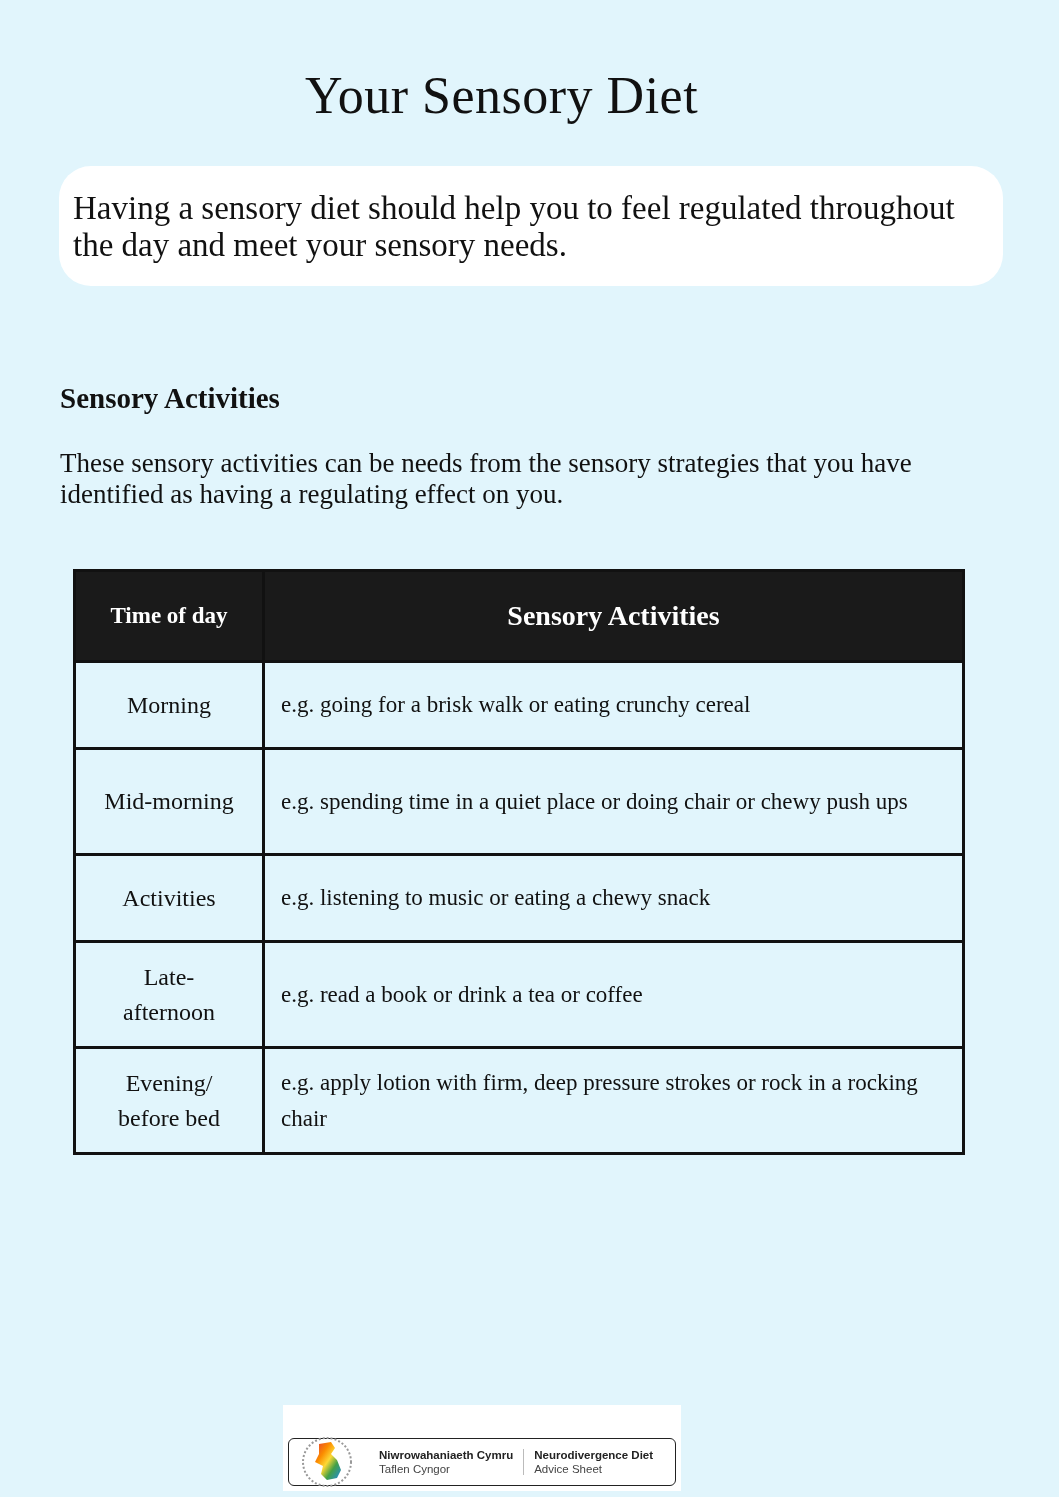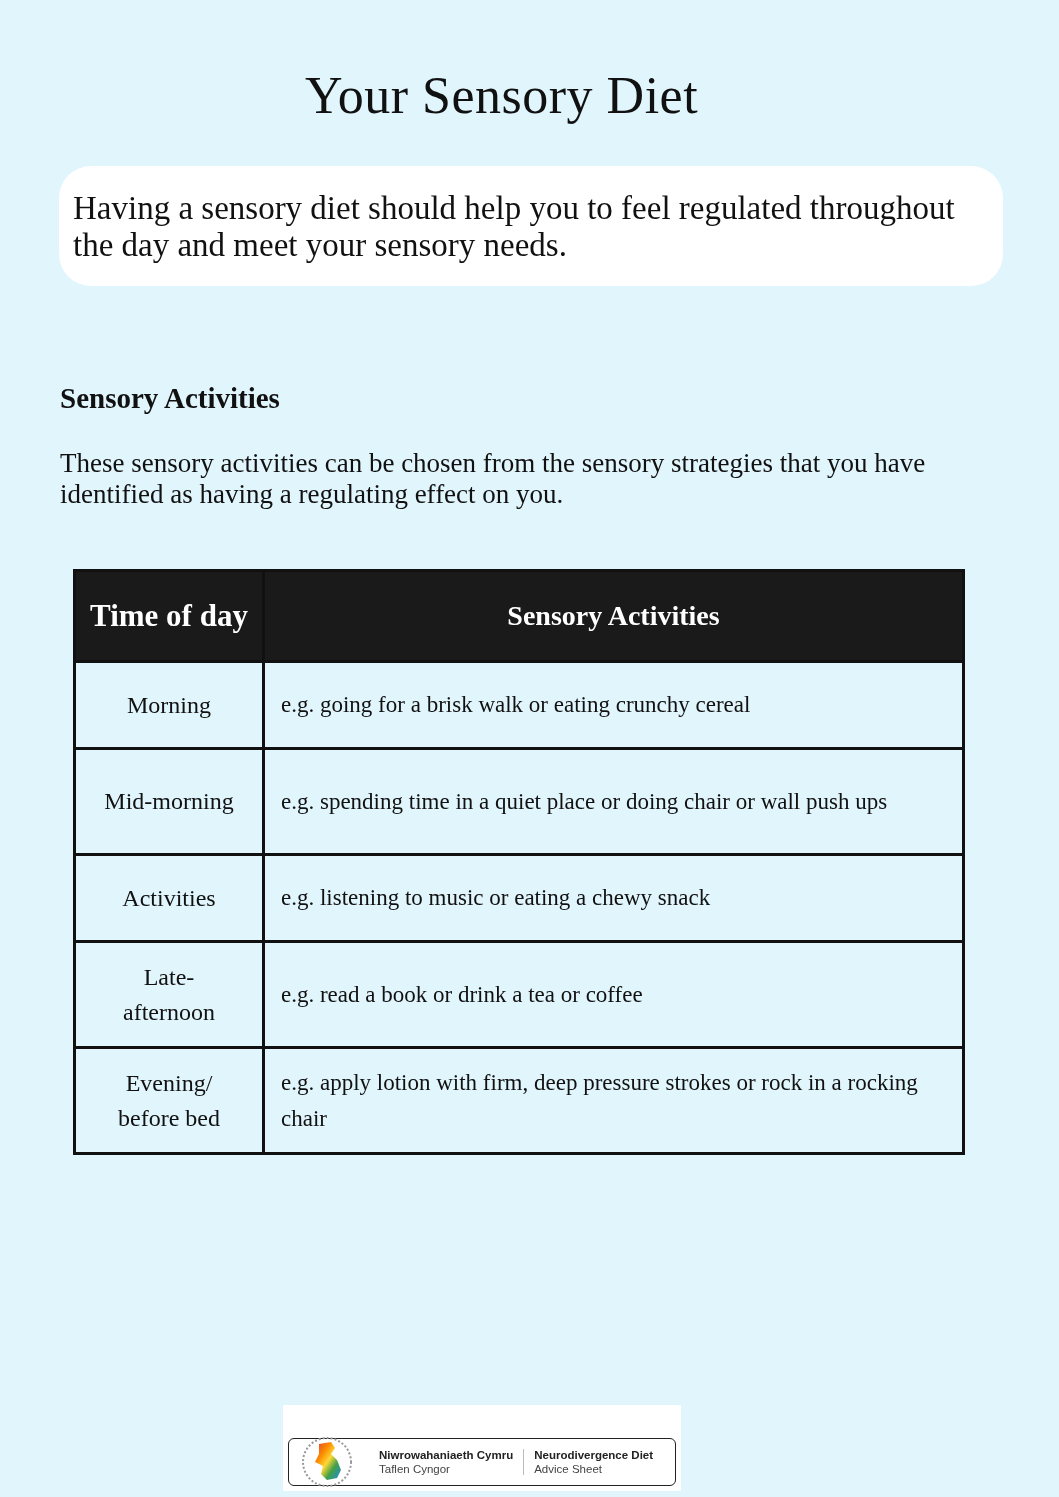--- a/index.html
+++ b/index.html
@@ -52,21 +52,21 @@
       font-family: "Liberation Serif", serif;
     }
     table.activities th, table.activities td {
       border: 3px solid #111;
     }
     table.activities th {
       background: #1a1a1a; color: #fff;
       height: 86px;
       font-weight: bold;
     }
-    .th-time { width: 184px; font-size: 31px; }
+    .th-time { width: 184px; font-size: 23px; }
     .th-acts { font-size: 28px; }
     td.time-cell {
       text-align: center; font-size: 24px; line-height: 35px;
       padding: 0 10px;
     }
     td.act-cell {
       font-size: 23px; line-height: 36px;
       padding: 0 16px;
       text-align: left;
     }
@@ -99,37 +99,37 @@
 </head>
 <body>
 
 <h1 class="title">Your Sensory Diet</h1>
 
 <div class="intro-box">
   <p class="intro-text">Having a sensory diet should help you to feel regulated throughout the day and meet your sensory needs.</p>
 </div>
 
 <h2 class="section-heading">Sensory Activities</h2>
-<p class="section-body">These sensory activities can be chosen from the sensory strategies that you have identified as having a regulating effect on you.</p>
+<p class="section-body">These sensory activities can be needs from the sensory strategies that you have identified as having a regulating effect on you.</p>
 
 <table class="activities">
   <thead>
     <tr>
       <th class="th-time">Time of day</th>
       <th class="th-acts">Sensory Activities</th>
     </tr>
   </thead>
   <tbody>
     <tr class="r1">
       <td class="time-cell">Morning</td>
       <td class="act-cell">e.g. going for a brisk walk or eating crunchy cereal</td>
     </tr>
     <tr class="r2">
       <td class="time-cell">Mid-morning</td>
-      <td class="act-cell">e.g. spending time in a quiet place or doing chair or wall push ups</td>
+      <td class="act-cell">e.g. spending time in a quiet place or doing chair or chewy push ups</td>
     </tr>
     <tr class="r3">
       <td class="time-cell">Activities</td>
       <td class="act-cell">e.g. listening to music or eating a chewy snack</td>
     </tr>
     <tr class="r4">
       <td class="time-cell" style="padding:0 40px;">Late-afternoon</td>
       <td class="act-cell">e.g. read a book or drink a tea or coffee</td>
     </tr>
     <tr class="r5">

